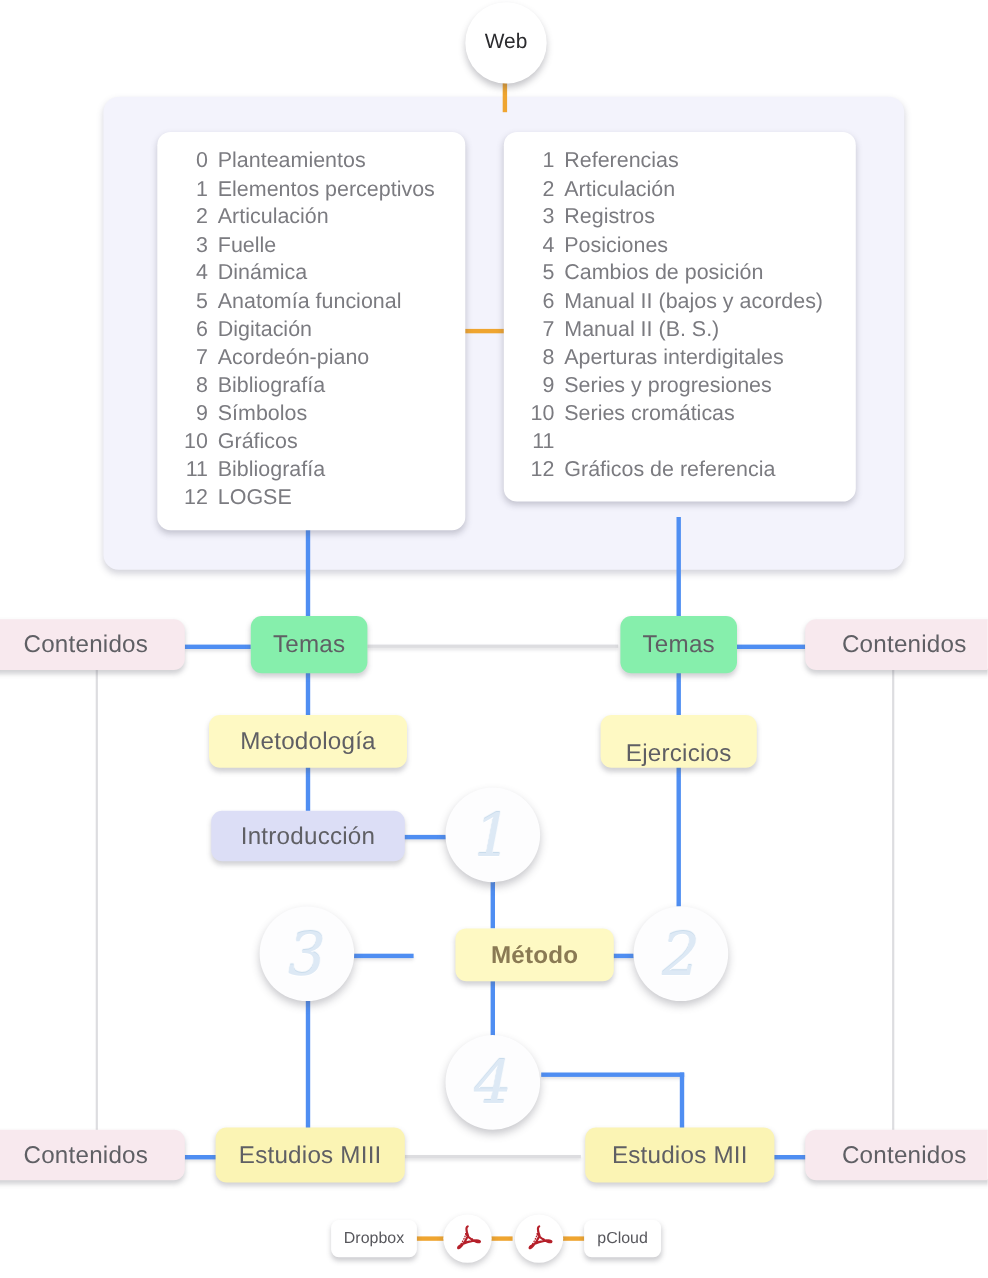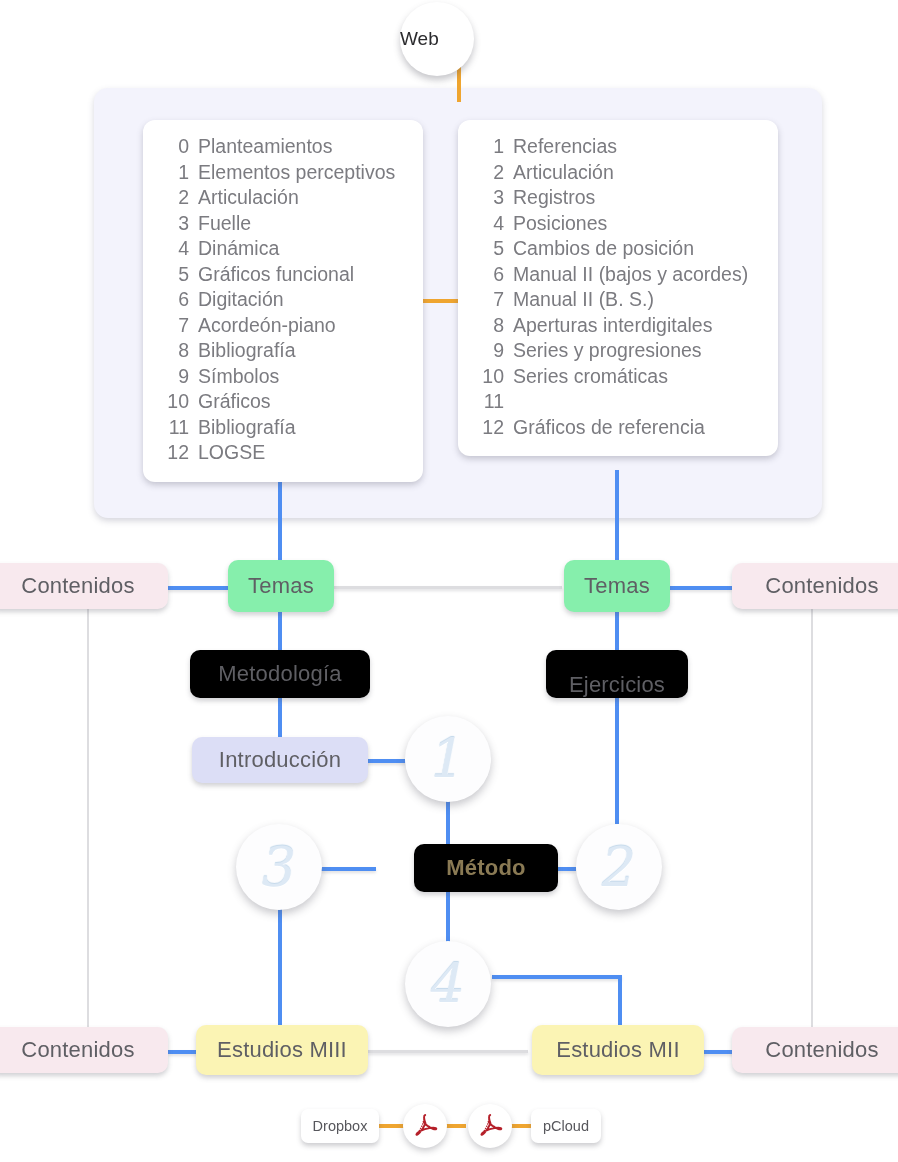--- a/index.html
+++ b/index.html
@@ -27,21 +27,21 @@
     color: #5f5f64;
     font-size: 22px;
     letter-spacing: .2px;
     text-align: center;
     box-shadow: 0 3px 5px rgba(90,90,100,.28);
     z-index: 6;
     white-space: nowrap;
   }
   .node.pink   { background: #f8e9ee; }
   .node.mint   { background: #86efac; }
-  .node.gold   { background: #000000; }
+  .node.gold   { background: #fef9c3; }
   .node.palegold { background: #fbf4b4; }
   .node.peri   { background: #dcdef6; }
 
   .node.bold { font-weight: bold; color: #8a7a54; margin-left: 38px; }
 
   
   #panel {
     position: absolute;
     left: 94px; top: 88px;
     width: 728px; height: 430px;
@@ -73,25 +73,25 @@
     text-align: right;
     margin-right: 9px;
     flex: 0 0 28px;
   }
   #list-left  { left: 143px; top: 120px; width: 280px; }
   #list-right { left: 458px; top: 120px; width: 320px; }
 
   
   #web-circle {
     position: absolute;
-    left: 400px; top: 2px;
+    left: 423px; top: 2px;
     width: 74px; height: 74px;
     border-radius: 50%;
     background: #fff;
-    display: flex; align-items: center; 
+    display: flex; align-items: center; justify-content: center;
     font-size: 19px;
     color: #2b2b2e;
     box-shadow: 0 4px 7px rgba(80,80,90,.33);
     z-index: 9;
   }
 
   
   .numcircle {
     position: absolute;
     width: 86px; height: 86px;
@@ -210,21 +210,21 @@
       <li>
           <span class="num">3</span>
           <span>Fuelle</span>
         </li>
       <li>
           <span class="num">4</span>
           <span>Dinámica</span>
         </li>
       <li>
           <span class="num">5</span>
-          <span>Gráficos funcional</span>
+          <span>Anatomía funcional</span>
         </li>
       <li>
           <span class="num">6</span>
           <span>Digitación</span>
         </li>
       <li>
           <span class="num">7</span>
           <span>Acordeón-piano</span>
         </li>
       <li>

